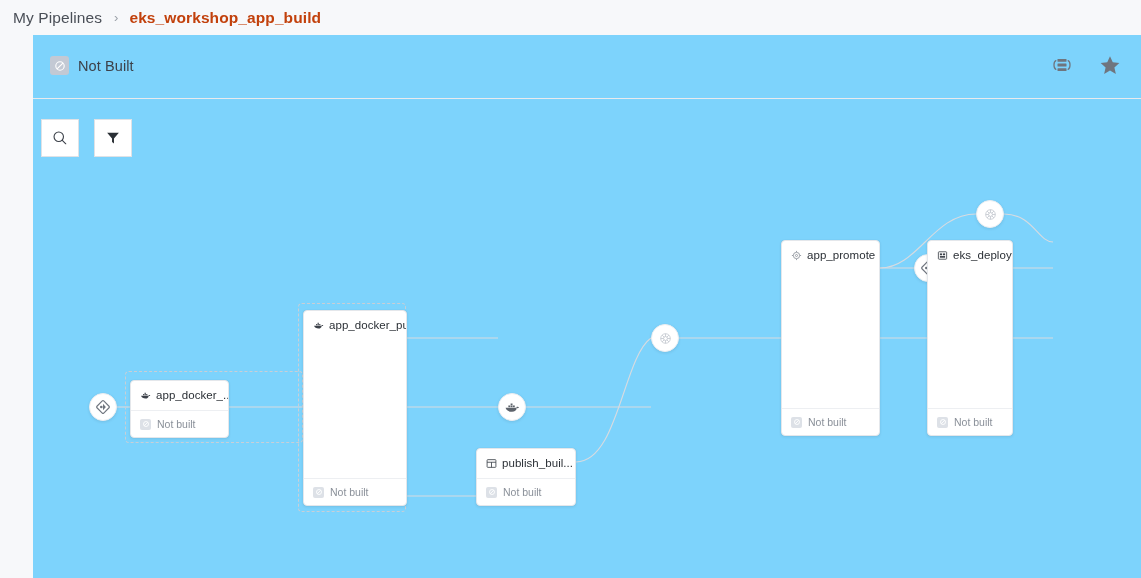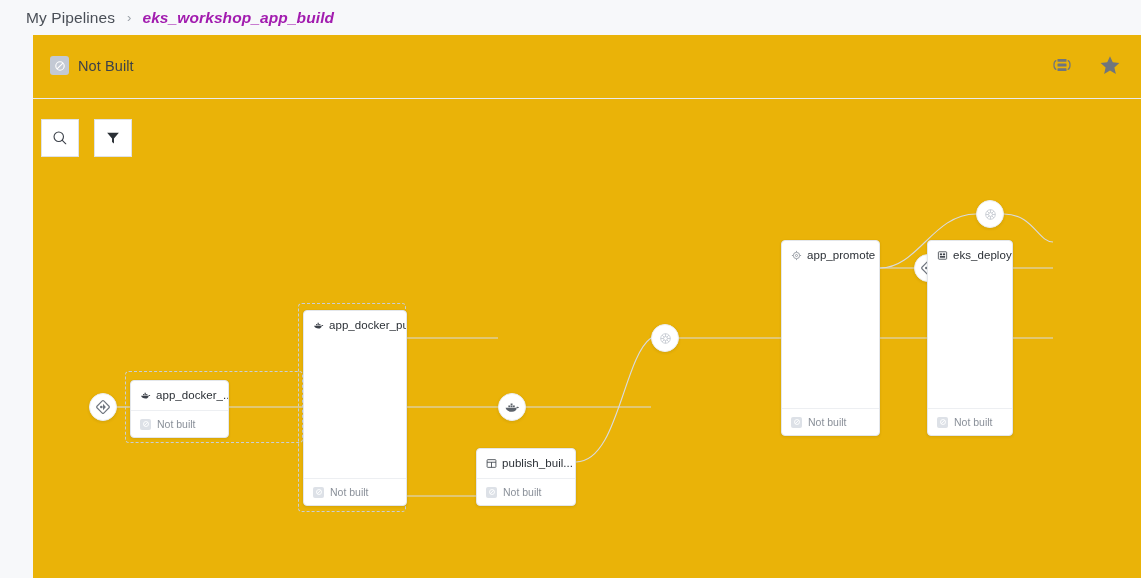--- a/index.html
+++ b/index.html
@@ -17,43 +17,43 @@
     width: 1141px; height: 578px;
     background: #f7f8fa;
   }
 
   
   .breadcrumb-bar {
     position: absolute; left: 0; top: 0;
     width: 1141px; height: 35px;
     background: #f7f8fa;
     display: flex; align-items: center;
-    padding-left: 26px;
+    padding-left: 13px;
   }
   .crumb {
     font-size: 15.5px;
     color: #4a4f57;
     letter-spacing: .1px;
     white-space: nowrap;
   }
   .crumb.link { color: #4a4f57; cursor: pointer; }
-  .crumb.current { color: #a21caf; font-weight: 600; font-style: italic; }
+  .crumb.current { color: #c2410c; font-weight: 600; }
   .crumb-sep {
     margin: 0 11px 0 12px;
     font-size: 13px;
     color: #9aa0a8;
     user-select: none;
   }
 
   
   .card {
     position: absolute;
     left: 33px; top: 35px;
     width: 1108px; height: 543px;
-    background: #eab308;
+    background: #7dd3fc;
   }
 
   .card-header {
     position: relative;
     height: 64px;
     border-bottom: 1px solid #e8eaed;
   }
 
   .status-wrap {
     position: absolute; left: 17px; top: 21px;

